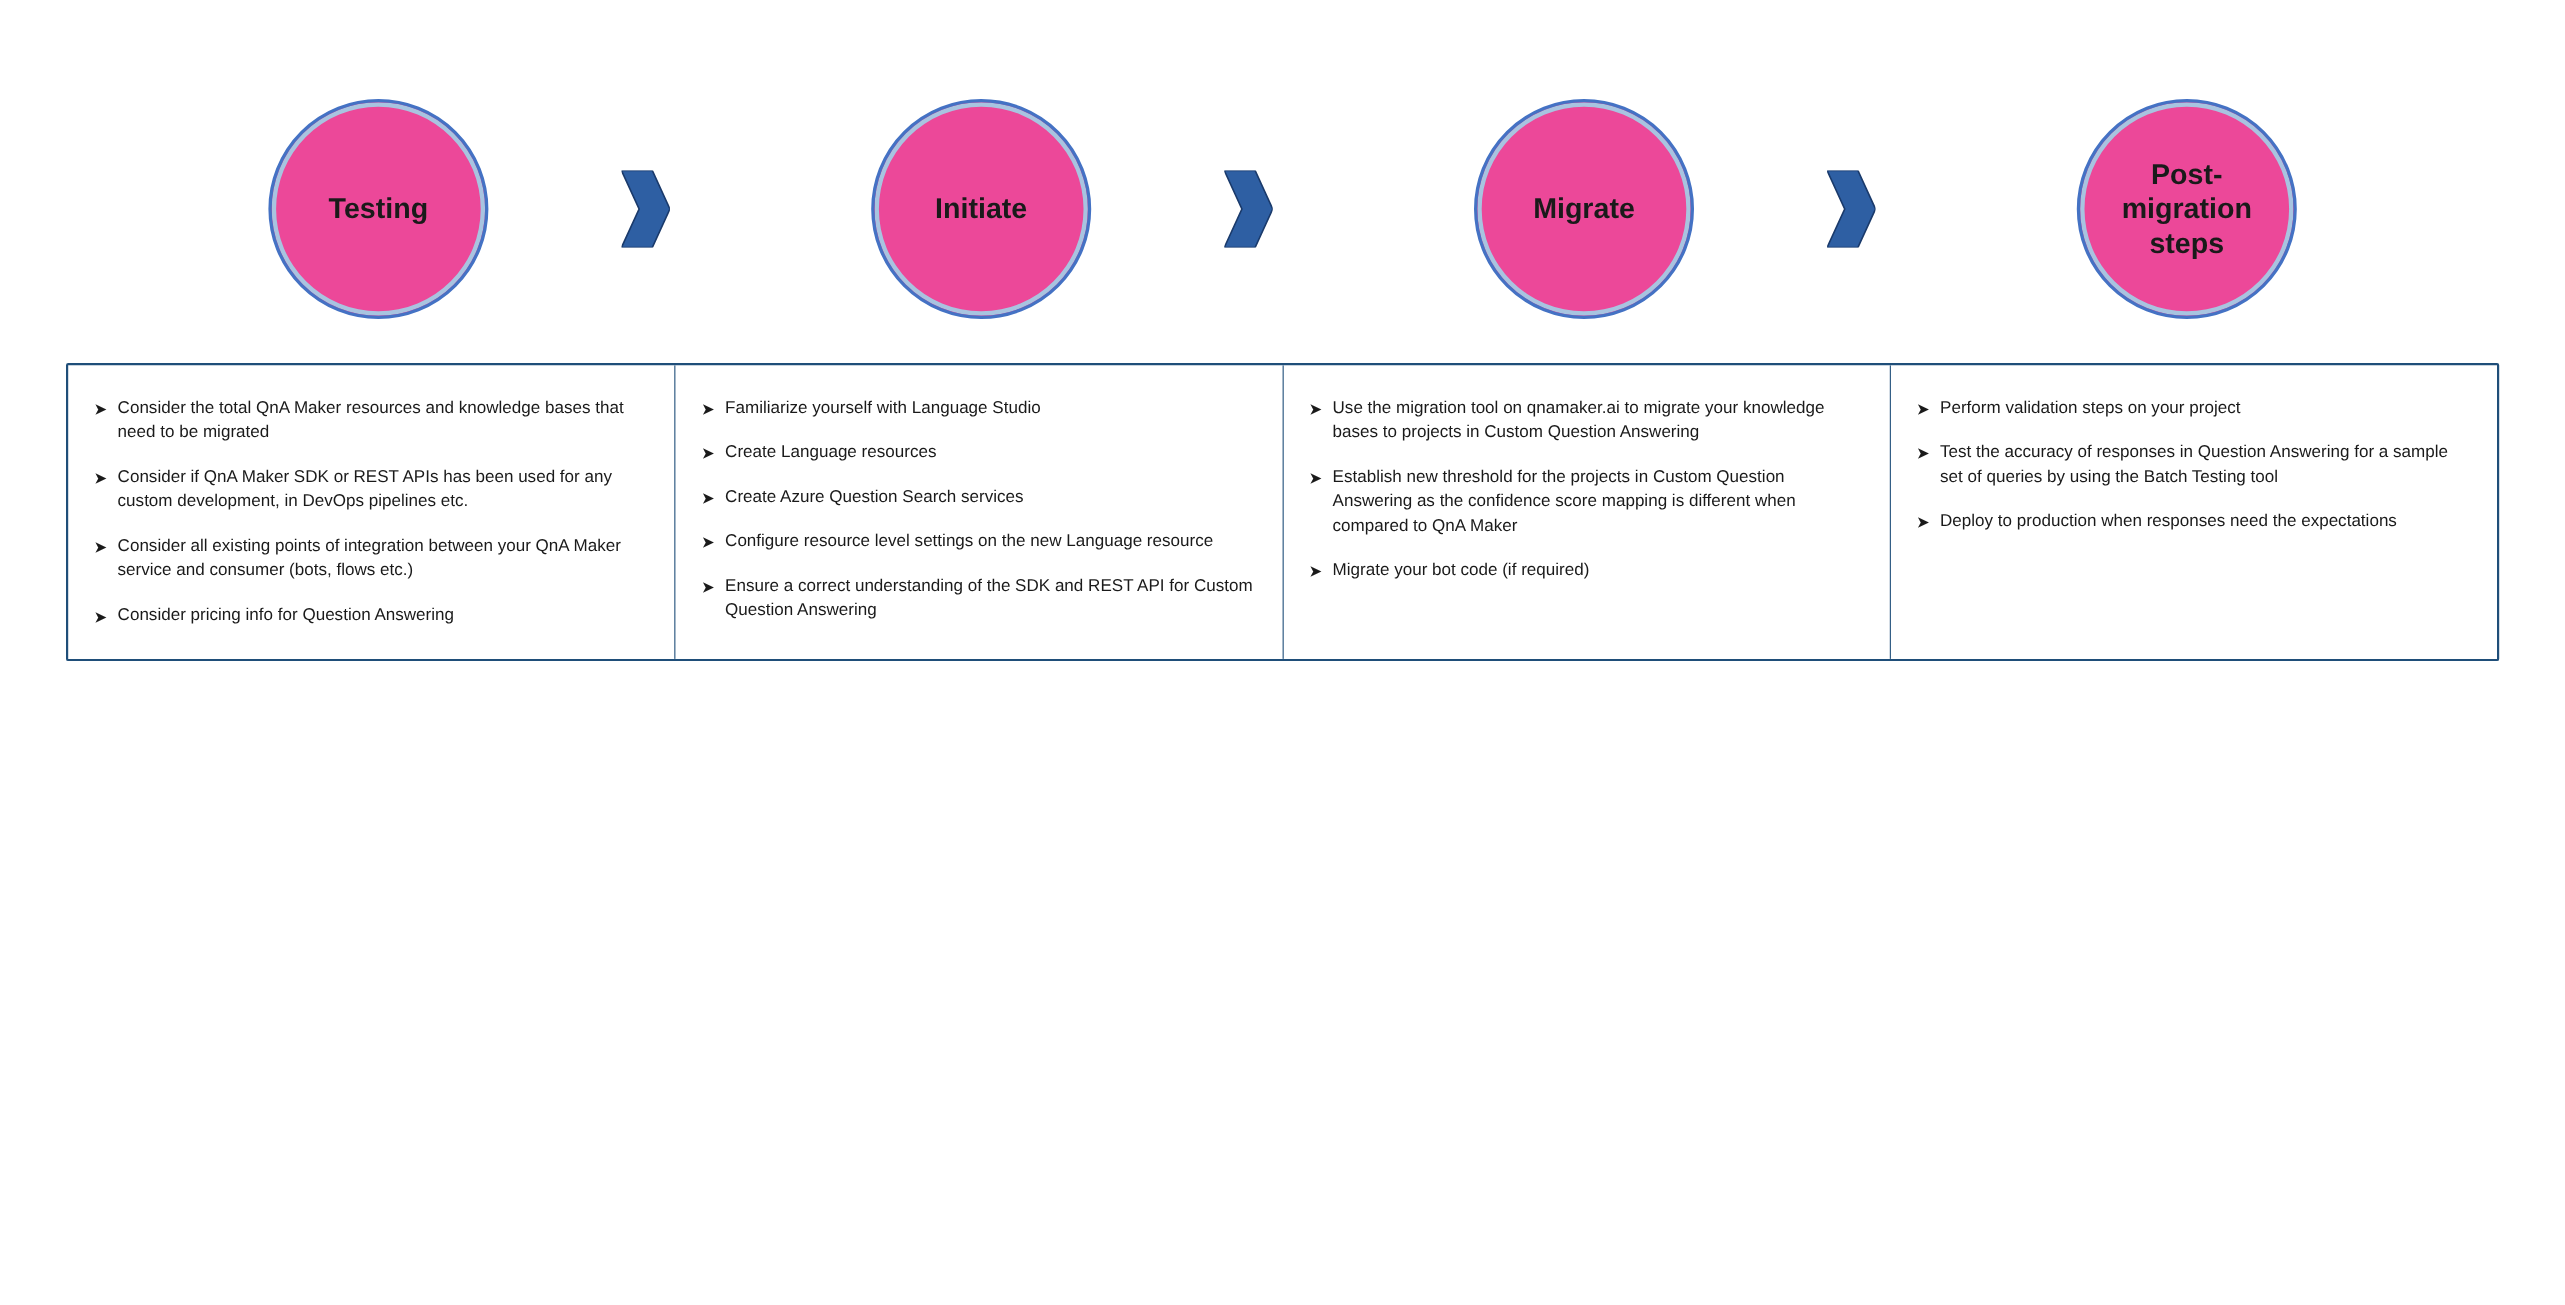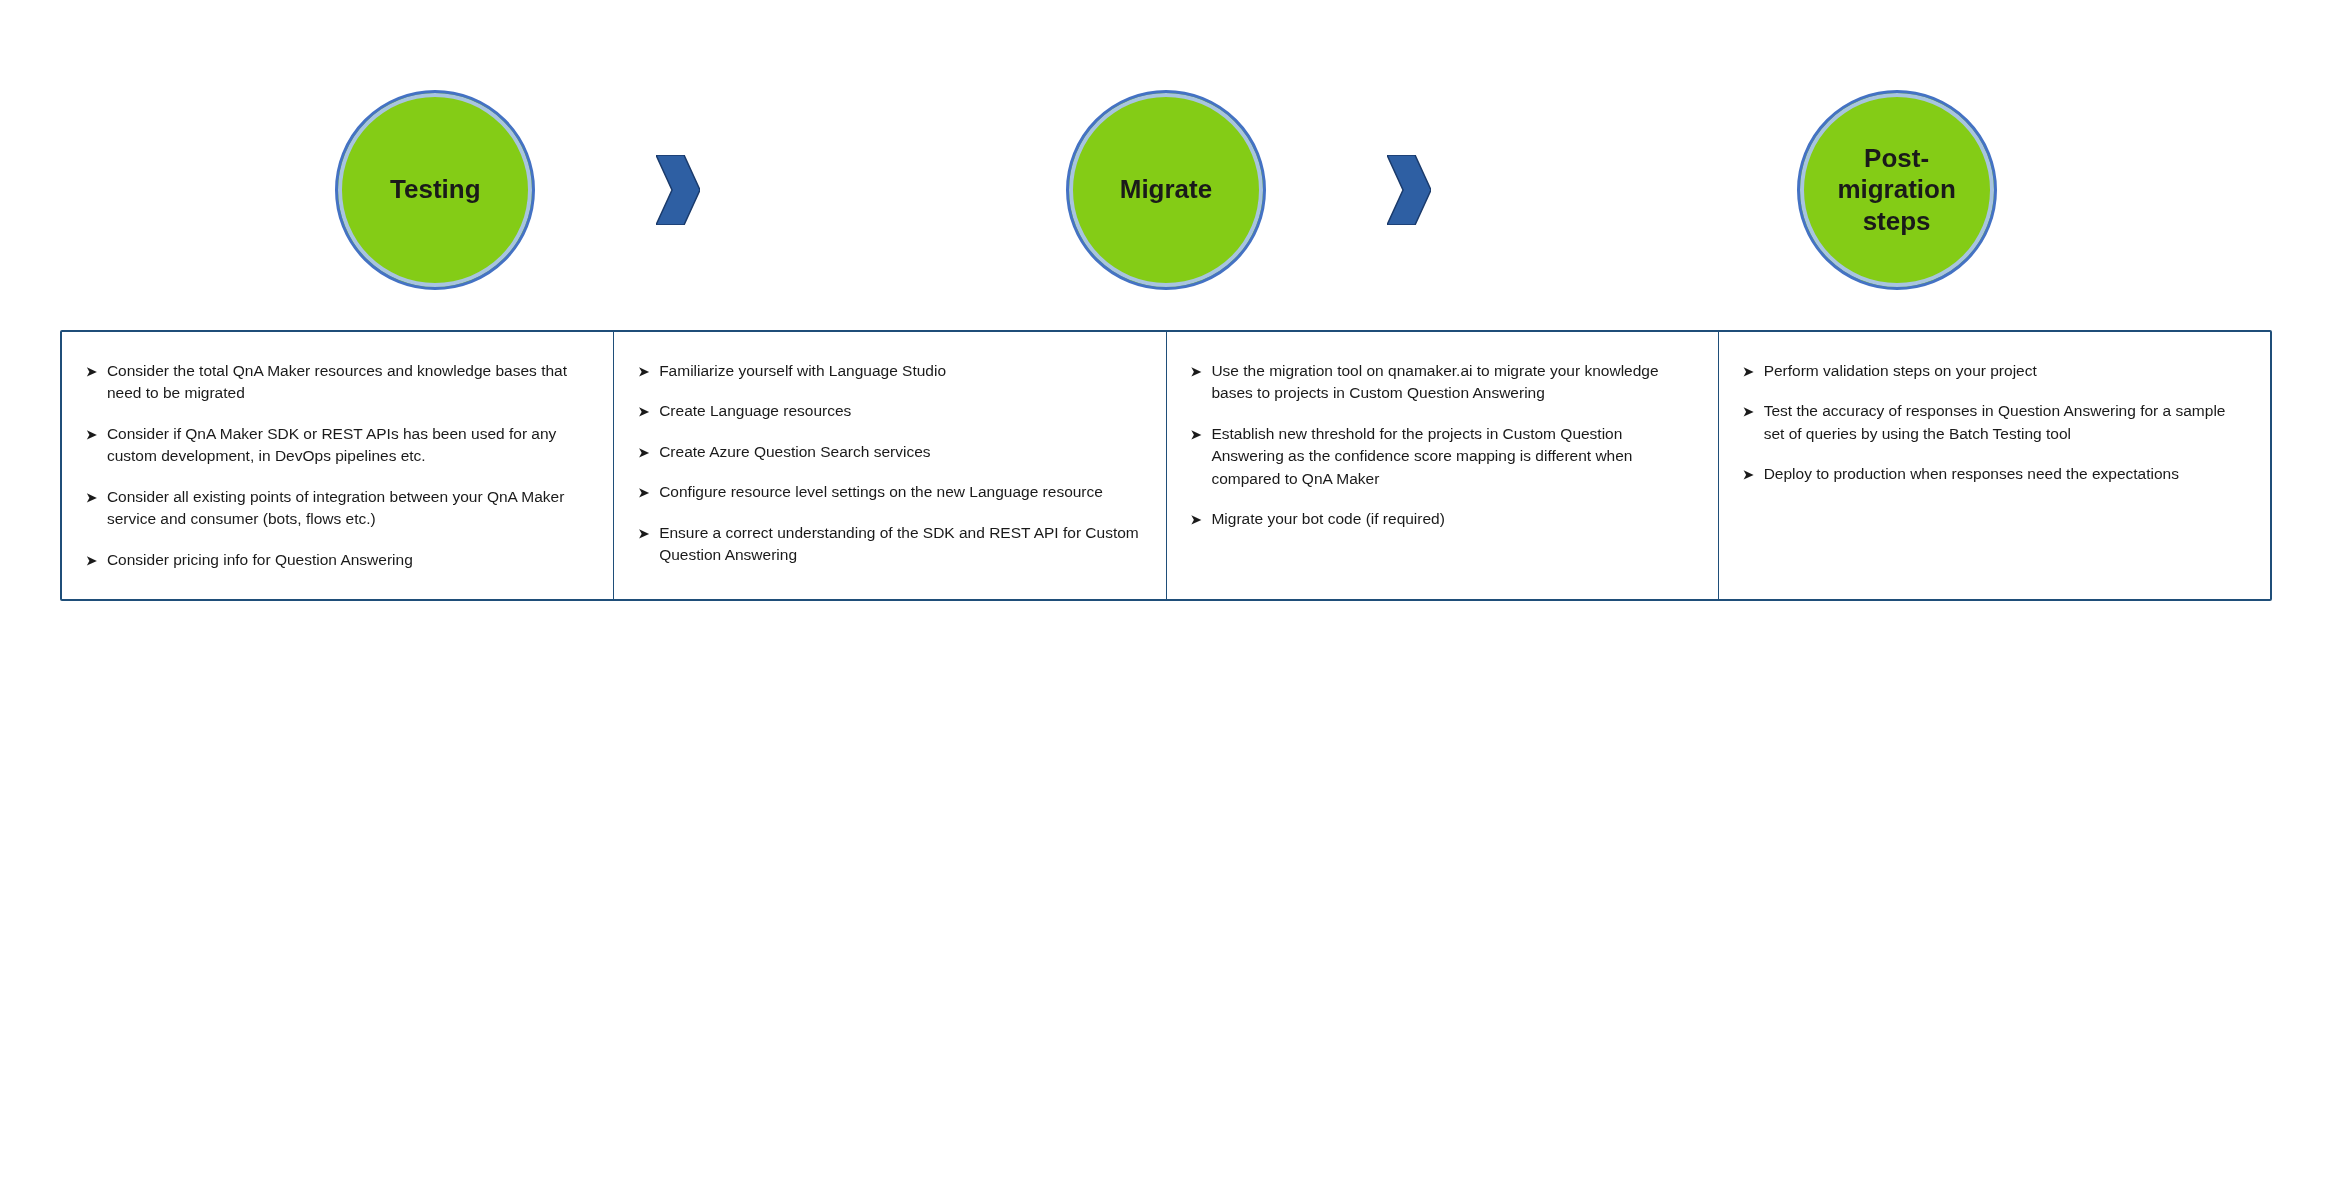--- a/index.html
+++ b/index.html
@@ -40,21 +40,21 @@
       align-items: center;
       justify-content: center;
       position: relative;
       width: 22%;
     }
 
     .phase-circle {
       width: 200px;
       height: 200px;
       border-radius: 50%;
-      background: #84cc16;
+      background: #ec4899;
       border: 3px solid #4472c4;
       display: flex;
       align-items: center;
       justify-content: center;
       position: relative;
       box-shadow: inset 0 0 0 4px #a8c4e0;
     }
 
     .phase-circle .label {
       font-size: 26px;
@@ -132,28 +132,36 @@
       <div class="phase-circle-wrapper">
         <div class="phase-circle">
           <div class="label" style="white-space: pre-line;">Testing</div>
         </div>
         <svg width="44" height="70" viewBox="0 0 44 70" class="phase-arrow-svg">
           <polygon points="0,0 28,0 44,35 28,70 0,70 16,35" fill="#2e5fa3" stroke="#1a3a6b" stroke-width="1.5"></polygon>
         </svg>
       </div>
       <div class="phase-circle-wrapper">
         <div class="phase-circle">
-          <div class="label" style="white-space: pre-line;">Migrate</div>
+          <div class="label" style="white-space: pre-line;">Initiate</div>
         </div>
         <svg width="44" height="70" viewBox="0 0 44 70" class="phase-arrow-svg">
           <polygon points="0,0 28,0 44,35 28,70 0,70 16,35" fill="#2e5fa3" stroke="#1a3a6b" stroke-width="1.5"></polygon>
         </svg>
       </div>
       <div class="phase-circle-wrapper">
         <div class="phase-circle">
+          <div class="label" style="white-space: pre-line;">Migrate</div>
+        </div>
+        <svg width="44" height="70" viewBox="0 0 44 70" class="phase-arrow-svg">
+          <polygon points="0,0 28,0 44,35 28,70 0,70 16,35" fill="#2e5fa3" stroke="#1a3a6b" stroke-width="1.5"></polygon>
+        </svg>
+      </div>
+      <div class="phase-circle-wrapper">
+        <div class="phase-circle">
           <div class="label" style="white-space: pre-line;">Post-
 migration
 steps</div>
         </div>
       </div>
     </div>
 
   <div class="content-row" id="content-row">
       <div class="content-col">
         <div class="bullet-item">

